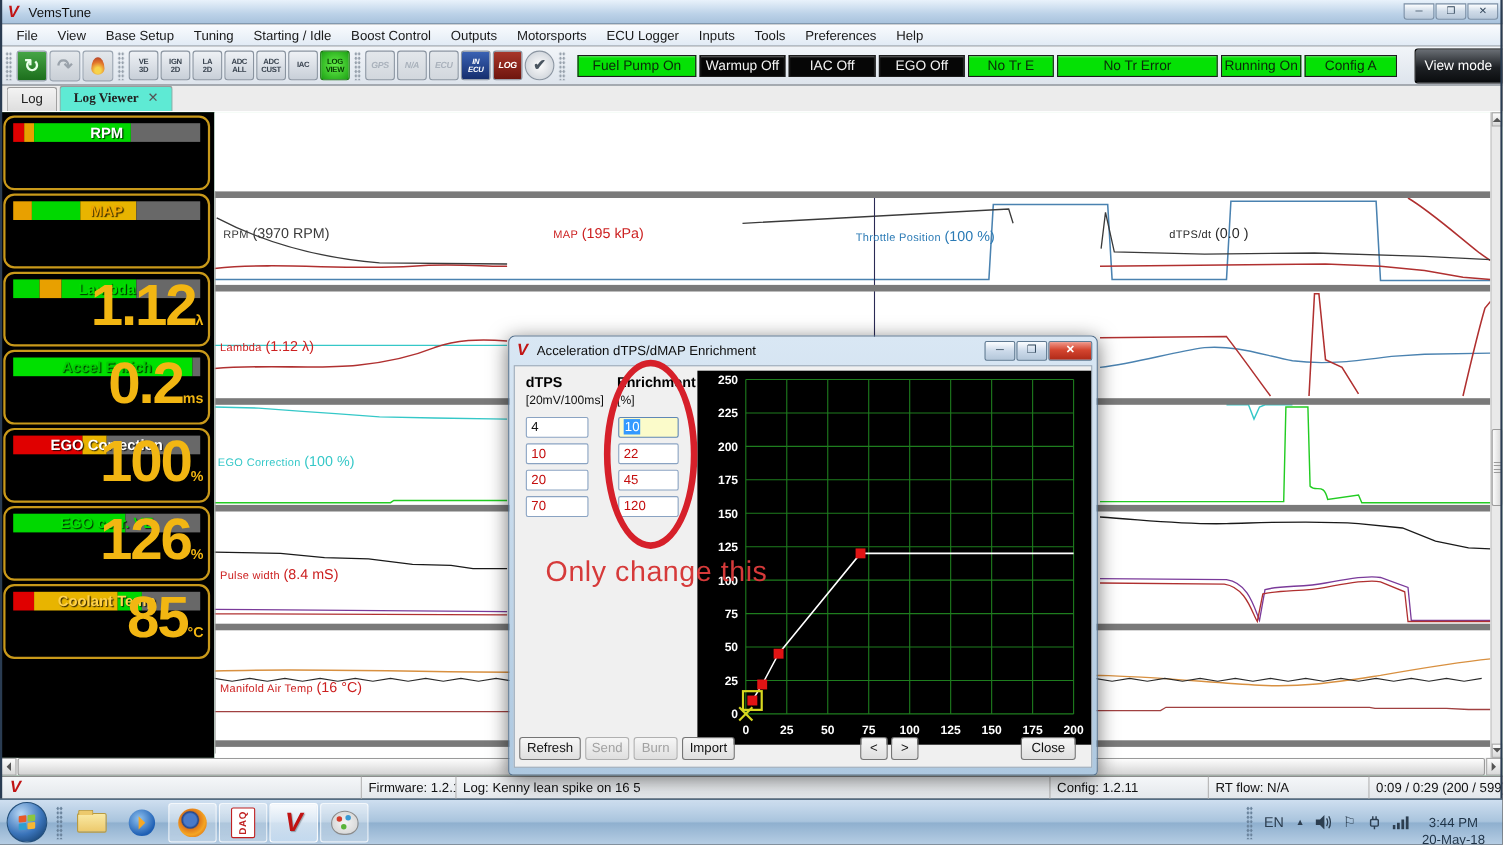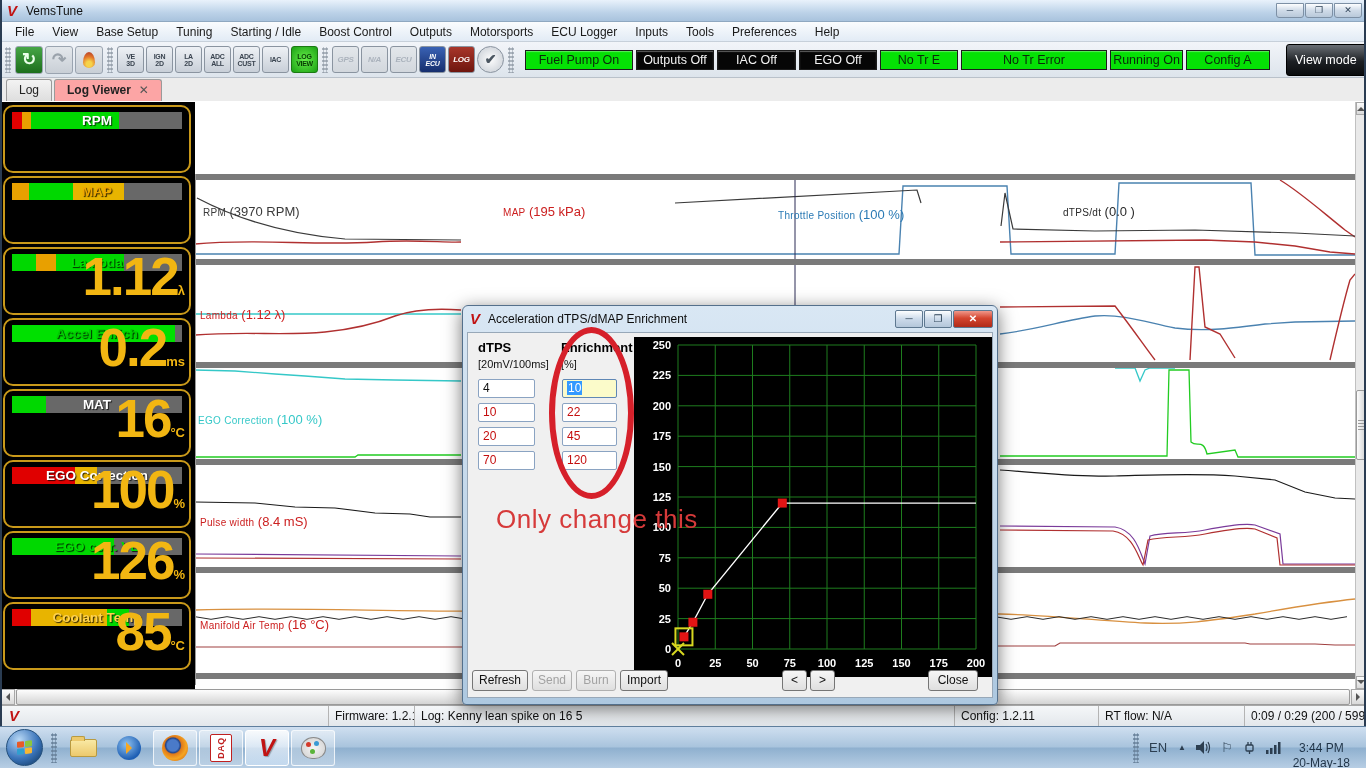--- a/index.html
+++ b/index.html
@@ -44,21 +44,21 @@
     font-size:12.5px; box-shadow:inset 0 1px 1px rgba(255,255,255,.35); }
   .lamp.green { background:#05e105; color:#0a2a0a; }
   .lamp.black { background:#060606; color:#f2f2f2; }
   .viewmode { margin-left:auto; margin-right:-14px; width:92px; height:32px; border:1px solid #000; border-radius:3px;
     background:linear-gradient(#6a6f75,#1d2024 55%,#0a0c0e); color:#fff; font-size:12.5px; display:flex; align-items:center; padding-left:8px; }
 
   
   .tabbar { height:24px; background:#ececec; display:flex; align-items:flex-end; padding-left:6px; border-bottom:1px solid #fff; }
   .tab { padding:3px 12px 4px; margin-right:2px; border:1px solid #9a9a9a; border-bottom:none; border-radius:3px 3px 0 0;
     background:linear-gradient(#f3f3f3,#dedede); font-size:12px; color:#222; }
-  .tab.active { background:#fca5a5; font-weight:bold; }
+  .tab.active { background:#5eead4; font-weight:bold;font-family:Liberation Serif, serif; }
   .tabx { color:#555; margin-left:8px; font-weight:normal; }
 
   
   .main { position:relative; height:603px; background:#86efac; }
   .gaugepanel { position:absolute; left:0; top:0; width:195px; height:587px; background:#000; padding:3px 3px 0 3px; }
   .gauge { width:188px; height:68px; margin-bottom:3px; background:#000; border:2px solid #c9991a; border-radius:10px;
     position:relative; overflow:hidden; }
   .ghead { position:absolute; left:7px; right:7px; top:5px; height:17px; display:flex; }
   .gseg { height:100%; }
   .gtitle { position:absolute; left:0; right:0; top:5px; height:17px; text-align:center; font-size:13.5px; font-weight:bold;
@@ -251,21 +251,21 @@
       </div>
       <div class="modebtn red">
         <span>LOG</span>
       </div>
       <div class="modebtn check">
         <span>✔</span>
       </div>
       <div class="grip"></div>
       <div class="lampstrip">
         <div class="lamp green" style="width: 108px;">Fuel Pump On</div>
-        <div class="lamp black" style="width: 78px;">Outputs Off</div>
+        <div class="lamp black" style="width: 78px;">Warmup Off</div>
         <div class="lamp black" style="width: 79px;">IAC Off</div>
         <div class="lamp black" style="width: 78px;">EGO Off</div>
         <div class="lamp green" style="width: 78px;">No Tr E</div>
         <div class="lamp green" style="width: 146px;">No Tr Error</div>
         <div class="lamp green" style="width: 73px;">Running On</div>
         <div class="lamp green" style="width: 84px;">Config A</div>
       </div>
       <div class="viewmode">View mode</div>
     </div>
 
@@ -307,28 +307,20 @@
           <div class="gtitle" style="color: rgb(0, 224, 0);">Lambda</div>
           <div class="gval">1.12<span class="gunit">λ</span></div>
         </div>
         <div class="gauge">
           <div class="ghead">
             <div class="gseg" style="background: rgb(0, 224, 0); width: 96%;"></div>
             <div class="gseg" style="background: rgb(104, 104, 104); width: 4%;"></div>
           </div>
           <div class="gtitle" style="color: rgb(0, 204, 0);">Accel Enrich</div>
           <div class="gval">0.2<span class="gunit">ms</span></div>
-        </div>
-        <div class="gauge">
-          <div class="ghead">
-            <div class="gseg" style="background: rgb(0, 216, 0); width: 20%;"></div>
-            <div class="gseg" style="background: rgb(104, 104, 104); width: 80%;"></div>
-          </div>
-          <div class="gtitle" style="color: rgb(255, 255, 255);">MAT</div>
-          <div class="gval">16<span class="gunit">°C</span></div>
         </div>
         <div class="gauge">
           <div class="ghead">
             <div class="gseg" style="background: rgb(224, 0, 0); width: 37%;"></div>
             <div class="gseg" style="background: rgb(232, 180, 0); width: 13%;"></div>
             <div class="gseg" style="background: rgb(104, 104, 104); width: 50%;"></div>
           </div>
           <div class="gtitle" style="color: rgb(255, 255, 255);">EGO Correction</div>
           <div class="gval">100<span class="gunit">%</span></div>
         </div>

